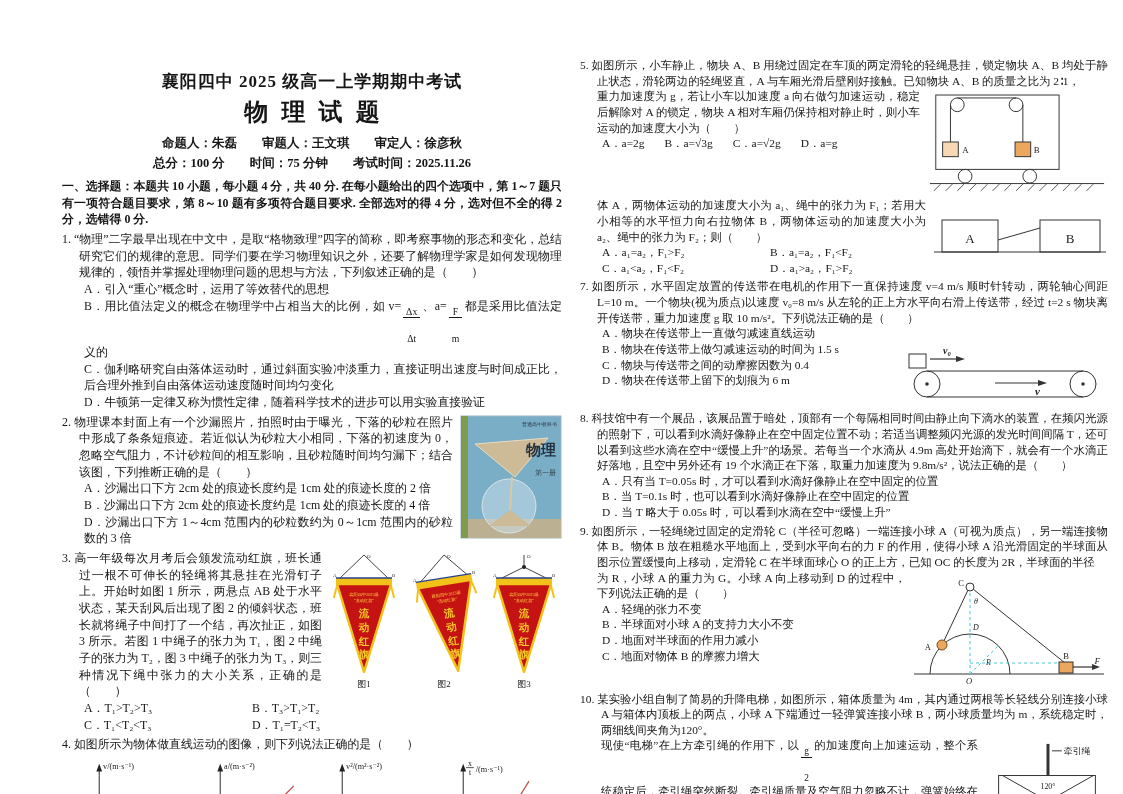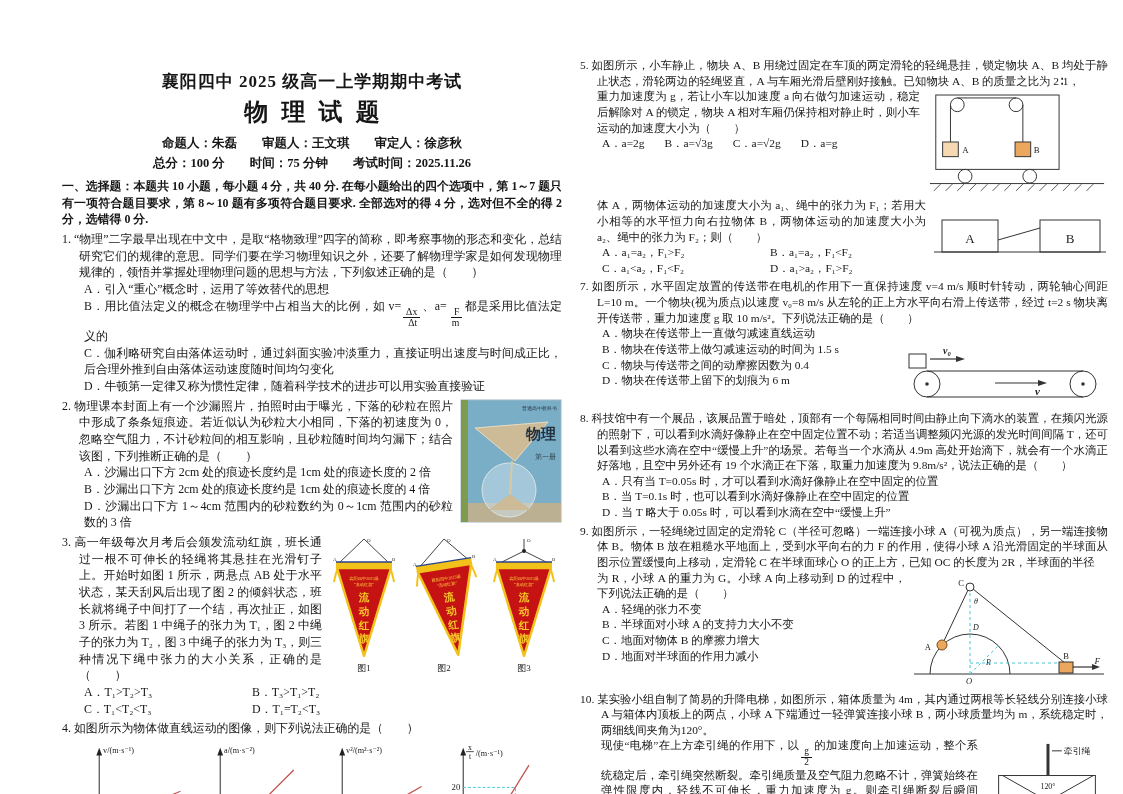--- a/index.html
+++ b/index.html
@@ -14,23 +14,23 @@
   .meta{font-size:12.5px;font-weight:bold;text-align:center;line-height:1.55;}
   .intro{font-weight:bold;text-align:justify;margin:5px 0 3px;}
   .q{margin-bottom:3px;overflow:visible;}
   .qtext{text-align:justify;text-indent:-17px;padding-left:17px;}
   .qcont{text-align:justify;padding-left:17px;}
   .opts{padding-left:22px;}
   .opt{text-align:justify;}
   .optline .o1{display:inline-block;min-width:168px;}
   .optline5 span{margin-right:20px;}
   .frac{display:inline-flex;flex-direction:column;vertical-align:-0.5em;text-align:center;
-        line-height:1.05;font-size:0.82em;margin:0 2px;align-items:flex-end;}
+        line-height:1.05;font-size:0.82em;margin:0 2px;}
   .frac .fn{padding:0 3px;border-bottom:1px solid #161616;}
-  .frac .fd{padding:0 3px;}
+  .frac .fd{padding:0 3px;margin-top:16px;}
   .fig-book{float:right;margin:1px 0 2px 7px;}
   .fig-flags{float:right;margin:0 0 0 4px;display:flex;gap:4px;}
   .fig-cart{float:right;margin:0 0 2px 6px;}
   .fig-blocks{float:right;margin:2px 0 2px 6px;}
   .fig-belt{float:right;margin:2px 0 2px 6px;}
   .fig-hemi{float:right;margin:0 0 2px 6px;}
   .fig-elev{float:right;margin:0 0 2px 8px;}
   .graph-row{display:flex;justify-content:space-between;padding:2px 4px 0 14px;}
   .gcell{text-align:center;}
   svg{display:block;}
@@ -347,22 +347,22 @@
         <text x="154" y="88" text-anchor="middle" font-size="8.5" fill="#222">B</text>
         <line x1="161" y1="96" x2="183" y2="96" stroke="#333" stroke-width="1.2"></line>
         <polygon points="188,96 180,93 180,99" fill="#333"></polygon>
         <text x="188" y="93" text-anchor="end" font-size="9" font-style="italic" fill="#222">F</text>
         <text x="54" y="113" font-size="8.5" font-style="italic" fill="#222">O</text>
       </svg>
       <p class="qcont">为 R，小球 A 的重力为 G。小球 A 向上移动到 D 的过程中，下列说法正确的是（　　）</p>
       <div class="opts">
         <p class="opt">A．轻绳的张力不变</p>
         <p class="opt">B．半球面对小球 A 的支持力大小不变</p>
+        <p class="opt">D．地面对半球面的作用力减小</p>
         <p class="opt">C．地面对物体 B 的摩擦力增大</p>
-        <p class="opt">D．地面对半球面的作用力减小</p>
       </div>
       <div class="clear"></div>
     </div>
 
     <div class="q">
       <p class="qtext" style="text-indent:-21px;padding-left:21px">10. 某实验小组自制了简易的升降电梯，如图所示，箱体质量为 4m，其内通过两根等长轻线分别连接小球 A 与箱体内顶板上的两点，小球 A 下端通过一轻弹簧连接小球 B，两小球质量均为 m，系统稳定时，两细线间夹角为120°。</p>
       <svg class="fig-elev" width="122" height="158" viewBox="0 0 122 160">
         <line x1="62" y1="6" x2="62" y2="38" stroke="#333" stroke-width="3"></line>
         <line x1="66" y1="13" x2="76" y2="13" stroke="#333" stroke-width="1"></line>
         <text x="78" y="16" font-size="9" fill="#222">牵引绳</text>

